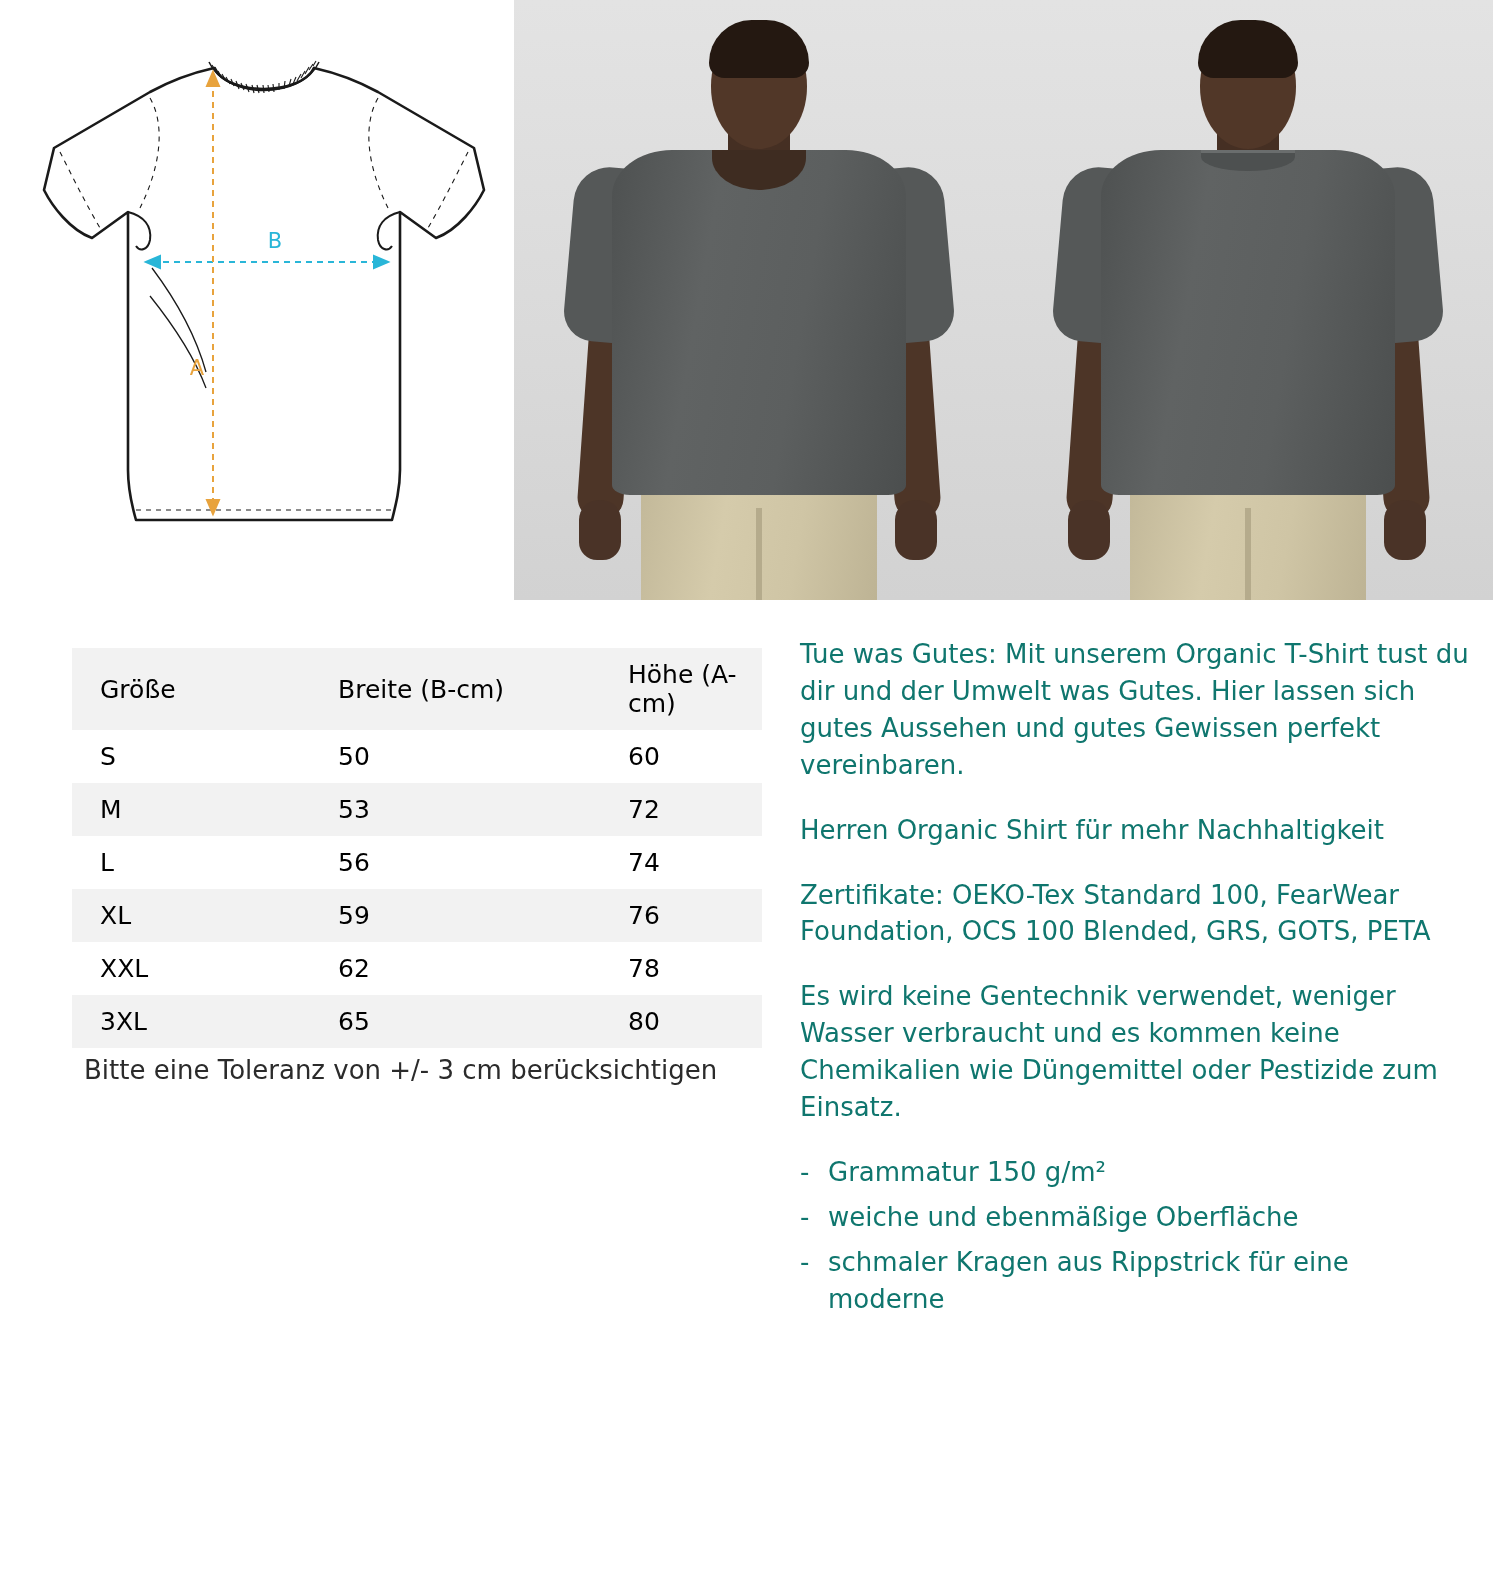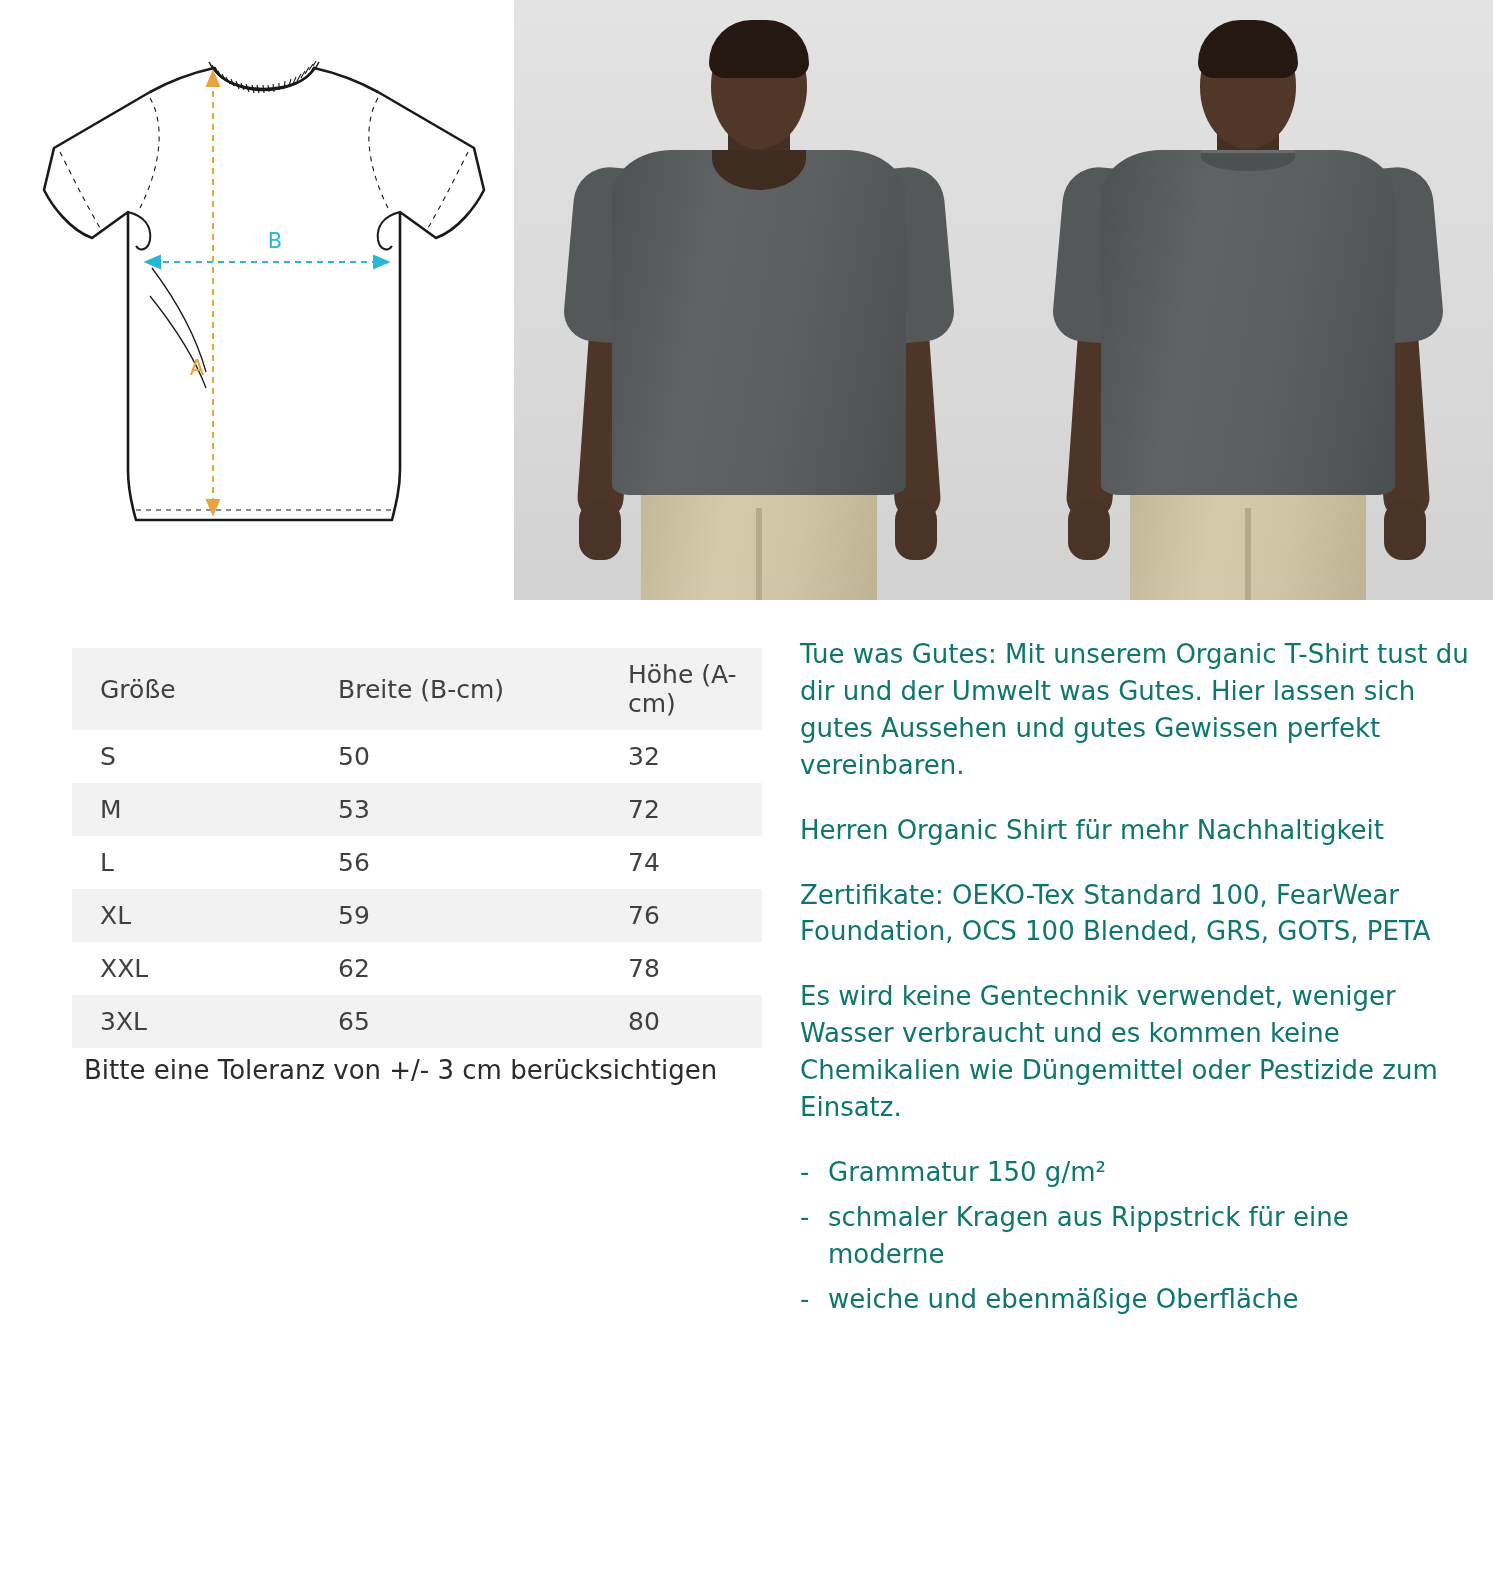--- a/index.html
+++ b/index.html
@@ -168,21 +168,21 @@
   }
 
   
   .size-table {
     position: absolute;
     left: 72px;
     top: 48px;
     width: 690px;
     border-collapse: collapse;
     font-size: 25px;
-    color: #404040;
+    color: #000000;
   }
   .size-table th,
   .size-table td {
     text-align: left;
     font-weight: normal;
     padding: 12px 0 12px 28px;
     height: 28px;
   }
   .size-table th:nth-child(1), .size-table td:nth-child(1) { width: 210px; }
   .size-table th:nth-child(2), .size-table td:nth-child(2) { width: 262px; }
@@ -366,21 +366,21 @@
       <tr>
         <th>Größe</th>
         <th>Breite (B-cm)</th>
         <th>Höhe (A-cm)</th>
       </tr>
     </thead>
     <tbody>
       <tr class="even">
         <td>S</td>
         <td>50</td>
-        <td>32</td>
+        <td>60</td>
       </tr>
       <tr class="odd">
         <td>M</td>
         <td>53</td>
         <td>72</td>
       </tr>
       <tr class="even">
         <td>L</td>
         <td>56</td>
         <td>74</td>
@@ -405,17 +405,17 @@
 
   <div class="tolerance">Bitte eine Toleranz von +/- 3 cm berücksichtigen</div>
 
   <div class="desc">
     <p>Tue was Gutes: Mit unserem Organic T-Shirt tust du dir und der Umwelt was Gutes. Hier lassen sich gutes Aussehen und gutes Gewissen perfekt vereinbaren.</p>
     <p>Herren Organic Shirt für mehr Nachhaltigkeit</p>
     <p>Zertifikate: OEKO-Tex Standard 100, FearWear Foundation, OCS 100 Blended, GRS, GOTS, PETA</p>
     <p>Es wird keine Gentechnik verwendet, weniger Wasser verbraucht und es kommen keine Chemikalien wie Düngemittel oder Pestizide zum Einsatz.</p>
     <ul class="bullets-block">
       <li>Grammatur 150 g/m²</li>
+      <li>weiche und ebenmäßige Oberfläche</li>
       <li>schmaler Kragen aus Rippstrick für eine moderne</li>
-      <li>weiche und ebenmäßige Oberfläche</li>
     </ul>
   </div>
 </div>
 
 </body></html>

